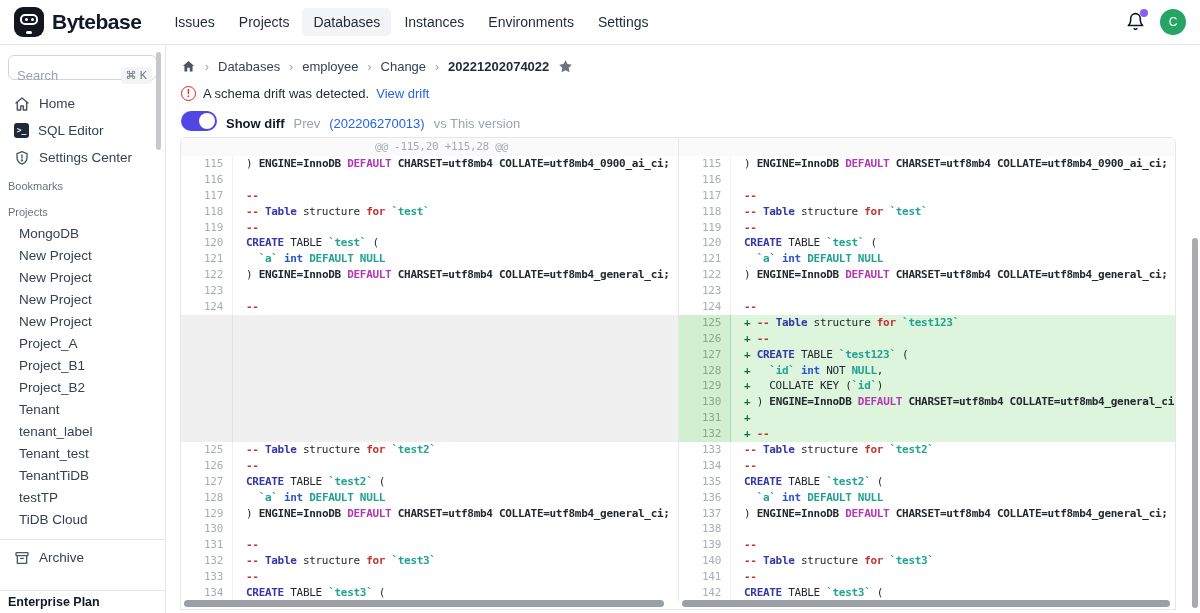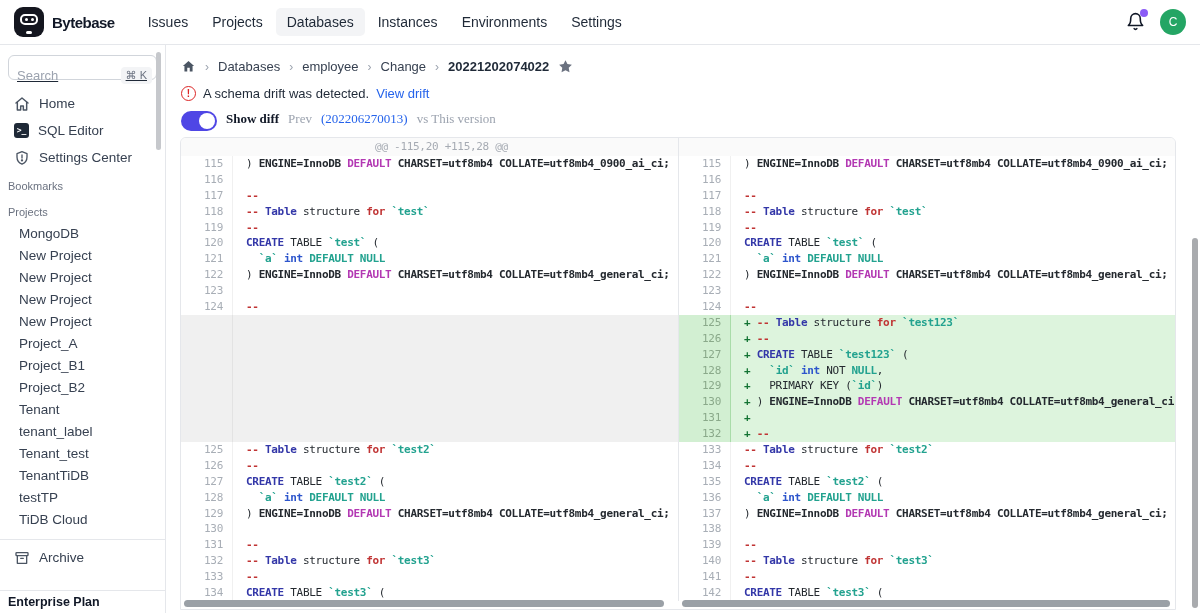--- a/index.html
+++ b/index.html
@@ -9,35 +9,35 @@
   
   .navbar { position:absolute; left:0; top:0; width:1200px; height:45px; background:#fff;
     border-bottom:1px solid #e5e7eb; display:flex; align-items:center; padding:0 14px; }
   .brand { display:flex; align-items:center; gap:8px; cursor:pointer; }
   .logo-icon { width:30px; height:30px; background:#14161f; border-radius:9px; position:relative; display:inline-block; }
   .logo-icon .visor { position:absolute; left:6px; top:7px; width:18px; height:11px;
     border:2.5px solid #fff; border-radius:5px; }
   .logo-icon .eye { position:absolute; top:11px; width:3px; height:3px; background:#fff; border-radius:50%; }
   .logo-icon .eye.l { left:11px; } .logo-icon .eye.r { left:17px; }
   .logo-icon .chin { position:absolute; left:12px; bottom:3px; width:6px; height:3px; background:#fff; border-radius:2px; }
-  .brand-text { font-size:15px; font-weight:bold; color:#111827; letter-spacing:-0.5px; }
+  .brand-text { font-size:21px; font-weight:bold; color:#111827; letter-spacing:-0.5px; }
   .nav-items { display:flex; align-items:flex-end; gap:2px; margin-left:22px; }
   .nav-item { font-size:14px; color:#1f2937; padding:6px 11px; border-radius:5px; cursor:pointer; white-space:nowrap; }
   .nav-item.active { background:#f3f4f6; }
   .nav-right { margin-left:auto; display:flex; align-items:center; gap:14px; }
   .bell-wrap { position:relative; width:20px; height:20px; cursor:pointer; }
   .bell-dot { position:absolute; right:-2px; top:-3px; width:8px; height:8px; border-radius:50%; background:#8b5cf6; }
   .avatar { width:26px; height:26px; border-radius:50%; background:#24a564; color:#fff; font-size:12px;
     display:flex; align-items:center; justify-content:center; cursor:pointer; }
 
   
   .sidebar { position:absolute; left:0; top:45px; width:166px; height:568px; background:#fff;
     border-right:1px solid #e5e7eb; }
   .sb-search { margin:10px 8px 10px; height:25px; border:1px solid #d1d5db; border-radius:6px;
-    display:flex; align-items:center; padding:16px 4px 0 8px; cursor:text;text-decoration:underline; }
+    display:flex; align-items:center; padding:16px 4px 0 8px; cursor:text; }
   .sb-search .ph { font-size:13px; color:#9ca3af; flex:1; }
   .sb-kbd { font-size:11px; color:#6b7280; background:#f3f4f6; border-radius:4px; padding:2px 5px; white-space:nowrap; }
   .sb-item { display:flex; align-items:center; gap:9px; height:27px; padding-left:14px;
     font-size:13.5px; color:#374151; cursor:pointer; }
   .sb-item svg { flex:0 0 auto; }
   .term-ic { width:15px; height:15px; background:#1f2937; border-radius:3px; color:#fff;
     font-size:8px; font-weight:bold; display:flex; align-items:center; justify-content:center;
     font-family:"DejaVu Sans Mono", monospace; }
   .sb-section { font-size:11px; color:#6b7280; padding-left:8px; height:22px; line-height:22px; margin-top:4px; }
   .proj-item { font-size:13.5px; color:#374151; padding-left:19px; height:22px; line-height:22px; cursor:pointer; }
@@ -52,21 +52,21 @@
     font-size:13px; color:#374151; }
   .crumb { font-weight:500; cursor:pointer; }
   .crumb.last { font-weight:600; color:#1f2937; }
   .sep { color:#9ca3af; font-size:12px; }
   .star { cursor:pointer; display:flex; }
   .alert-row { position:absolute; left:15px; top:41px; display:flex; align-items:center; gap:7px; font-size:13px; }
   .alert-ic { width:15px; height:15px; border:1.5px solid #dc2626; border-radius:50%; color:#dc2626;
     font-size:10px; font-weight:bold; display:flex; align-items:center; justify-content:center; }
   .alert-msg { color:#1f2937; font-weight:500; }
   .link { color:#2563eb; cursor:pointer; }
-  .toggle-row { position:absolute; left:15px; top:66px; display:flex; align-items:flex-start; gap:9px; font-size:13px;font-family:Liberation Serif, serif; }
+  .toggle-row { position:absolute; left:15px; top:66px; display:flex; align-items:flex-end; gap:9px; font-size:13px; }
   .toggle { width:36px; height:20px; border-radius:10px; background:#4f46e5; position:relative; cursor:pointer; }
   .toggle .knob { position:absolute; right:2px; top:2px; width:16px; height:16px; background:#fff; border-radius:50%; }
   .toggle-label { font-weight:bold; color:#111827; }
   .muted { color:#9ca3af; }
 
   
   .diff-panel { position:absolute; left:14px; top:92px; width:996px; height:473px;
     border:1px solid #e5e7eb; border-radius:6px 6px 0 0; background:#fff; overflow:hidden; }
   .dpane { position:absolute; top:0; height:463px; width:497px; overflow:hidden;
     font-family:"DejaVu Sans Mono", monospace; font-size:11px; letter-spacing:-0.3px; }
@@ -393,21 +393,21 @@
         <div class="drow a">
           <span class="gut">127</span>
           <span class="code"><span class="sg">+ </span><span class="sn">CREATE </span><span class="sp">TABLE </span><span class="st">`test123` </span><span class="sp">(</span></span>
         </div>
         <div class="drow a">
           <span class="gut">128</span>
           <span class="code"><span class="sg">+ </span><span class="sp">  </span><span class="st">`id` </span><span class="su">int </span><span class="sp">NOT </span><span class="st">NULL</span><span class="sp">,</span></span>
         </div>
         <div class="drow a">
           <span class="gut">129</span>
-          <span class="code"><span class="sg">+ </span><span class="sp">  PRIMARY KEY (</span><span class="st">`id`</span><span class="sp">)</span></span>
+          <span class="code"><span class="sg">+ </span><span class="sp">  COLLATE KEY (</span><span class="st">`id`</span><span class="sp">)</span></span>
         </div>
         <div class="drow a">
           <span class="gut">130</span>
           <span class="code"><span class="sg">+ </span><span class="sp">) </span><span class="sb2">ENGINE=InnoDB </span><span class="sm">DEFAULT </span><span class="sb2">CHARSET=utf8mb4 COLLATE=utf8mb4_general_ci;</span></span>
         </div>
         <div class="drow a">
           <span class="gut">131</span>
           <span class="code"><span class="sg">+</span></span>
         </div>
         <div class="drow a">

